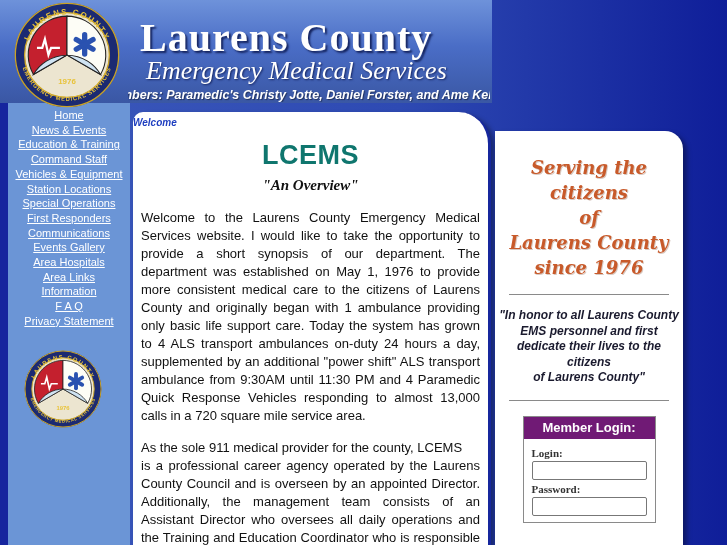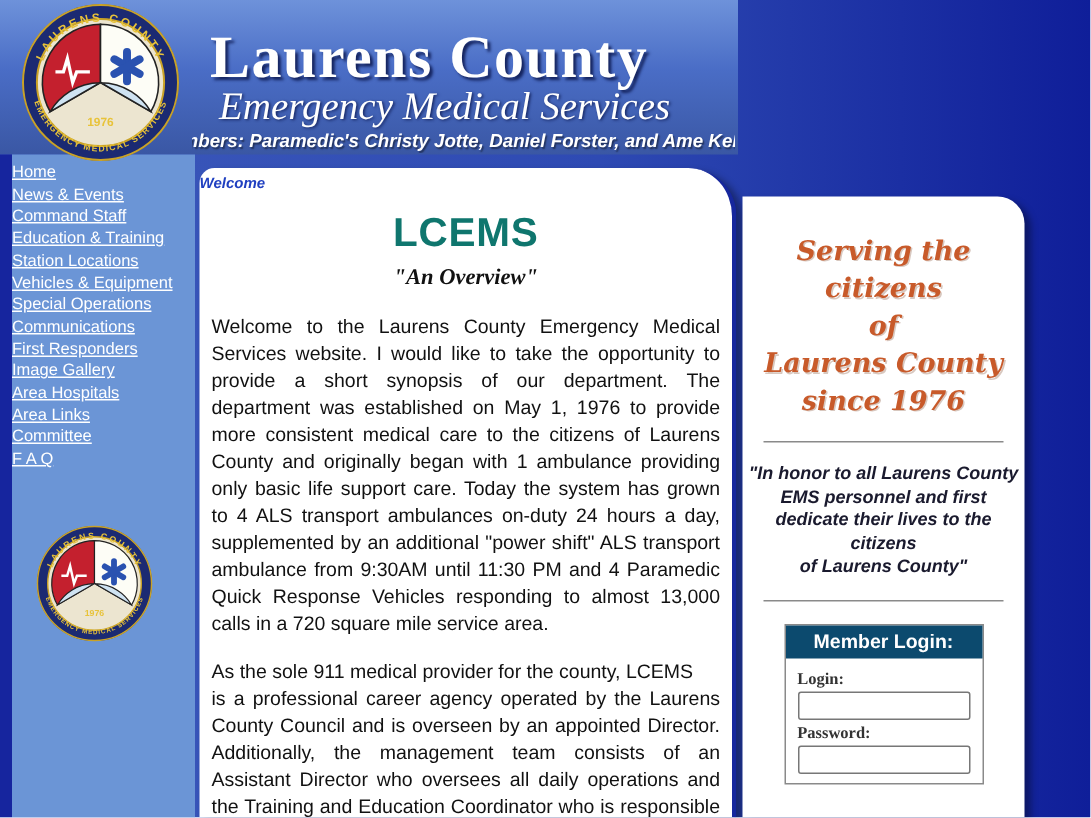--- a/index.html
+++ b/index.html
@@ -17,21 +17,21 @@
           font-family:"Liberation Serif",serif;font-style:italic;font-size:26px;color:#fff;
           text-shadow:1px 1px 2px #15245f;white-space:nowrap;}
   .marquee{position:absolute;left:128px;top:85px;width:362px;height:17px;overflow:hidden;}
   .marquee span{display:inline-block;margin-left:-7px;white-space:nowrap;
           font-style:italic;font-weight:bold;font-size:12.5px;color:#fff;
           text-shadow:1px 1px 1px rgba(0,0,0,.45);}
 
   
   .left-stripe{position:absolute;left:0;top:103px;width:8px;height:442px;background:#16259e;}
   .sidebar{position:absolute;left:8px;top:103px;width:122px;height:442px;background:#6b95d6;}
-  .nav{padding-top:5px;}
+  .nav{padding-top:5px;text-align:center;}
   .nav a{display:block;font-size:11px;line-height:14.7px;color:#fff;
          text-decoration:underline;cursor:pointer;}
   .logo-big{position:absolute;left:14px;top:2px;width:106px;height:106px;z-index:5;}
   .logo-small{position:absolute;left:24px;top:350px;width:78px;height:78px;z-index:5;}
 
   
   .main-panel{position:absolute;left:133px;top:112px;width:355px;height:433px;background:#fff;
           border-right:3px solid #16279d;border-radius:10px 32px 0 0;
           box-shadow:4px 3px 5px rgba(0,0,0,.35);}
   .welcome{margin-top:5px;text-align:left;color:#1f3fc0;
@@ -49,21 +49,21 @@
   .script-block{margin-top:24px;text-align:center;color:#c85a2a;
           font-family:"DejaVu Serif",cursive,serif;font-style:italic;font-weight:bold;
           font-size:18px;line-height:25px;text-shadow:1px 1px 0 rgba(100,35,0,.25);}
   .rp-hr{margin:14px 14px 0 14px;border:none;border-top:1px solid #8a8a8a;height:0;}
   .quote-block{margin-top:13px;text-align:center;color:#1a1a2e;
           font-style:italic;font-weight:bold;font-size:12px;line-height:15.5px;}
 
   
   .login-box{margin:15px auto 0 auto;width:133px;border:1px solid #8a8a8a;background:#fff;
           box-sizing:border-box;}
-  .login-head{height:22px;line-height:22px;background:#0c4a6e;color:#fff;
+  .login-head{height:22px;line-height:22px;background:#701a75;color:#fff;
           text-align:center;font-weight:bold;font-size:13px;}
   .login-form{padding:5px 8px 6px 8px;text-align:left;}
   .login-form label{display:block;font-size:11px;font-weight:bold;color:#333;margin:3px 0 2px 0;font-family:Liberation Serif, serif;}
   .login-form input{width:100%;height:19px;border:1px solid #777;border-radius:2px;
           box-sizing:border-box;}
 </style>
 </head>
 <body>
 
 <div class="page">
@@ -108,32 +108,33 @@
       <line x1="70.5" y1="53.5" x2="89.5" y2="42.5"></line>
     </g>
     <text x="60" y="93" text-anchor="middle" font-size="9" font-weight="bold" fill="#e8c33a" font-family="Liberation Sans, sans-serif">1976</text>
   </svg>
 
   <div class="left-stripe"></div>
   <div class="sidebar">
     <nav class="nav">
       <a>Home</a>
       <a>News &amp; Events</a>
+      <a>Education &amp; Training</a>
       <a>Command Staff</a>
-      <a>Education &amp; Training</a>
+      <a>Vehicles &amp; Equipment</a>
       <a>Station Locations</a>
-      <a>Vehicles &amp; Equipment</a>
       <a>Special Operations</a>
+      <a>First Responders</a>
       <a>Communications</a>
-      <a>First Responders</a>
-      <a>Image Gallery</a>
+      <a>Events Gallery</a>
       <a>Area Hospitals</a>
       <a>Area Links</a>
-      <a>Committee</a>
+      <a>Information</a>
       <a>F A Q</a>
+      <a>Privacy Statement</a>
     </nav>
   </div>
 
   <svg class="logo-small" viewBox="0 0 120 120">
     <circle cx="60" cy="60" r="59" fill="#1b2a72"></circle>
     <circle cx="60" cy="60" r="58.5" fill="none" stroke="#c9a227" stroke-width="1.5"></circle>
     <circle cx="60" cy="60" r="48" fill="#ece5d0" stroke="#c9a227" stroke-width="1.5"></circle>
     <defs>
       <path id="arcTopB" d="M 14,60 A 46,46 0 0 1 106,60" fill="none"></path>
       <path id="arcBotB" d="M 8,60 A 52,52 0 0 0 112,60" fill="none"></path>

